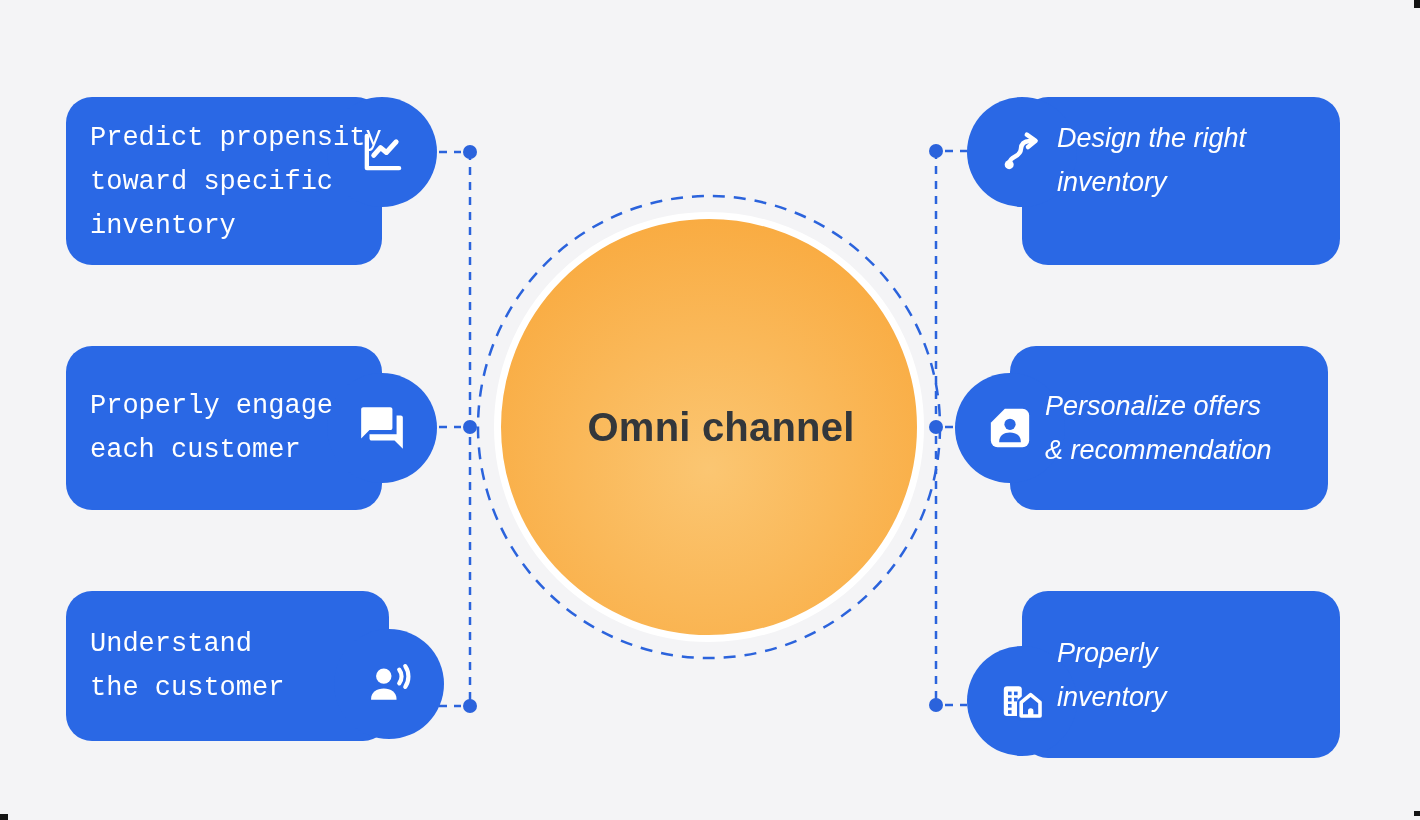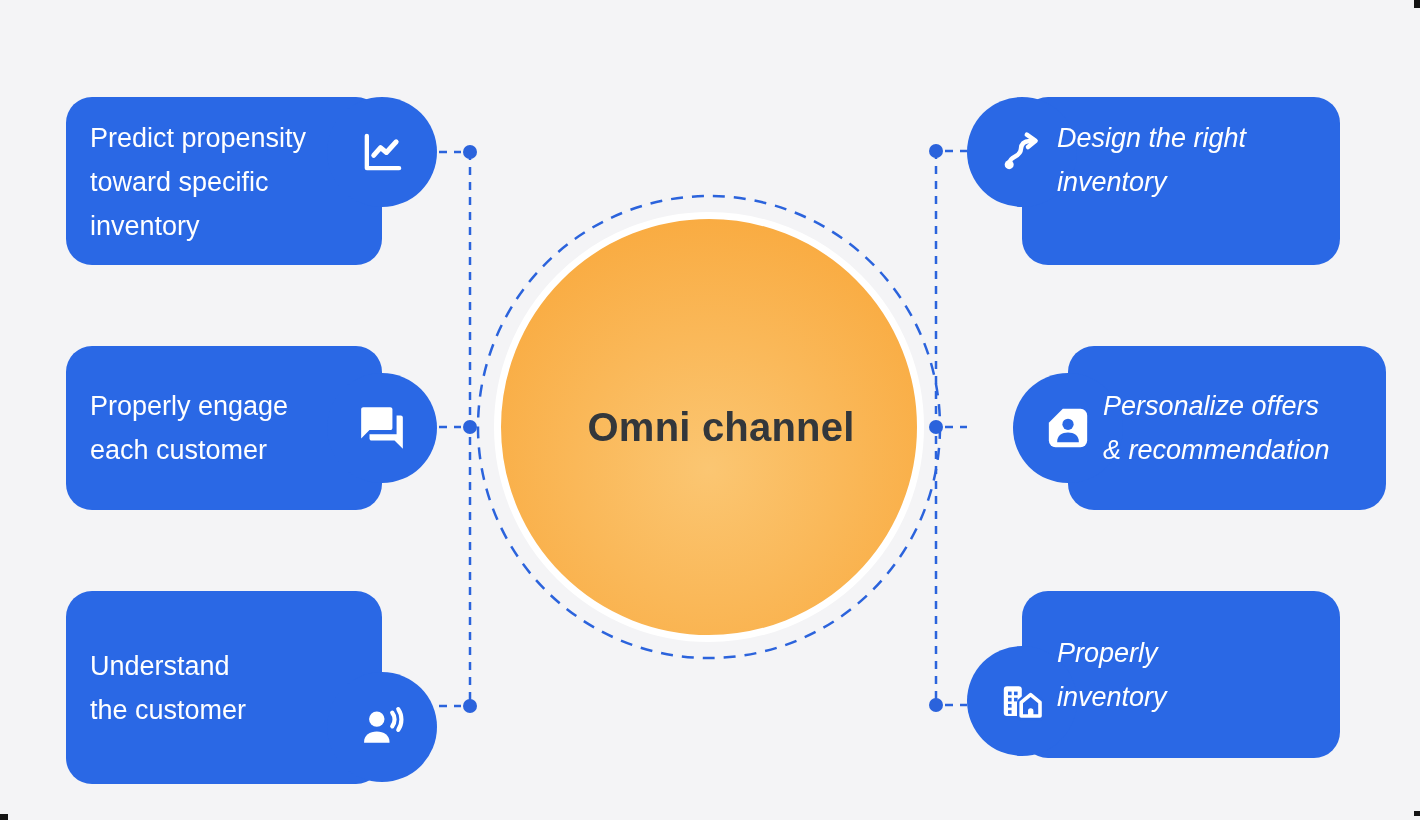--- a/index.html
+++ b/index.html
@@ -36,29 +36,29 @@
   }
   .box.side-left .bump{right:-55px;}
   .box.side-right .bump{left:-55px;}
   .bump.v-top{top:0;}
   .bump.v-mid{top:calc(50% - 55px);}
   .bump.v-bot{bottom:2px;}
   .box .txt{
     position:absolute;inset:0;display:flex;flex-direction:column;
     color:#fff;font-size:27px;line-height:44px;
   }
-  .box.side-left .txt{padding-left:24px;}
+  .box.side-left .txt{padding-left:24px;font-family:Liberation Mono, monospace;}
   .box.side-right .txt{padding-left:35px;font-style:italic;}
   .txt.t-top{justify-content:flex-start;padding-top:19px;}
   .txt.t-mid{justify-content:center;}
   .b1{left:66px;top:97px;width:316px;height:168px;}
   .b2{left:66px;top:346px;width:316px;height:164px;}
-  .b3{left:66px;top:591px;width:316px;height:193px;}
+  .b3{left:66px;top:591px;width:316px;height:150px;padding-left:7px;}
   .b4{left:1022px;top:97px;width:318px;height:168px;}
-  .b5{left:1068px;top:346px;width:318px;height:164px;}
+  .b5{left:1010px;top:346px;width:318px;height:164px;}
   .b6{left:1022px;top:591px;width:318px;height:167px;}
   .bump svg{color:#ffffff;}
   
   .mark{position:absolute;background:#141414;z-index:5;}
   .mark.tr{left:1414px;top:0;width:6px;height:8px;}
   .mark.br{left:1414px;top:811px;width:6px;height:5px;}
   .mark.bl{left:0;top:814px;width:8px;height:6px;}
 </style>
 </head>
 <body>

